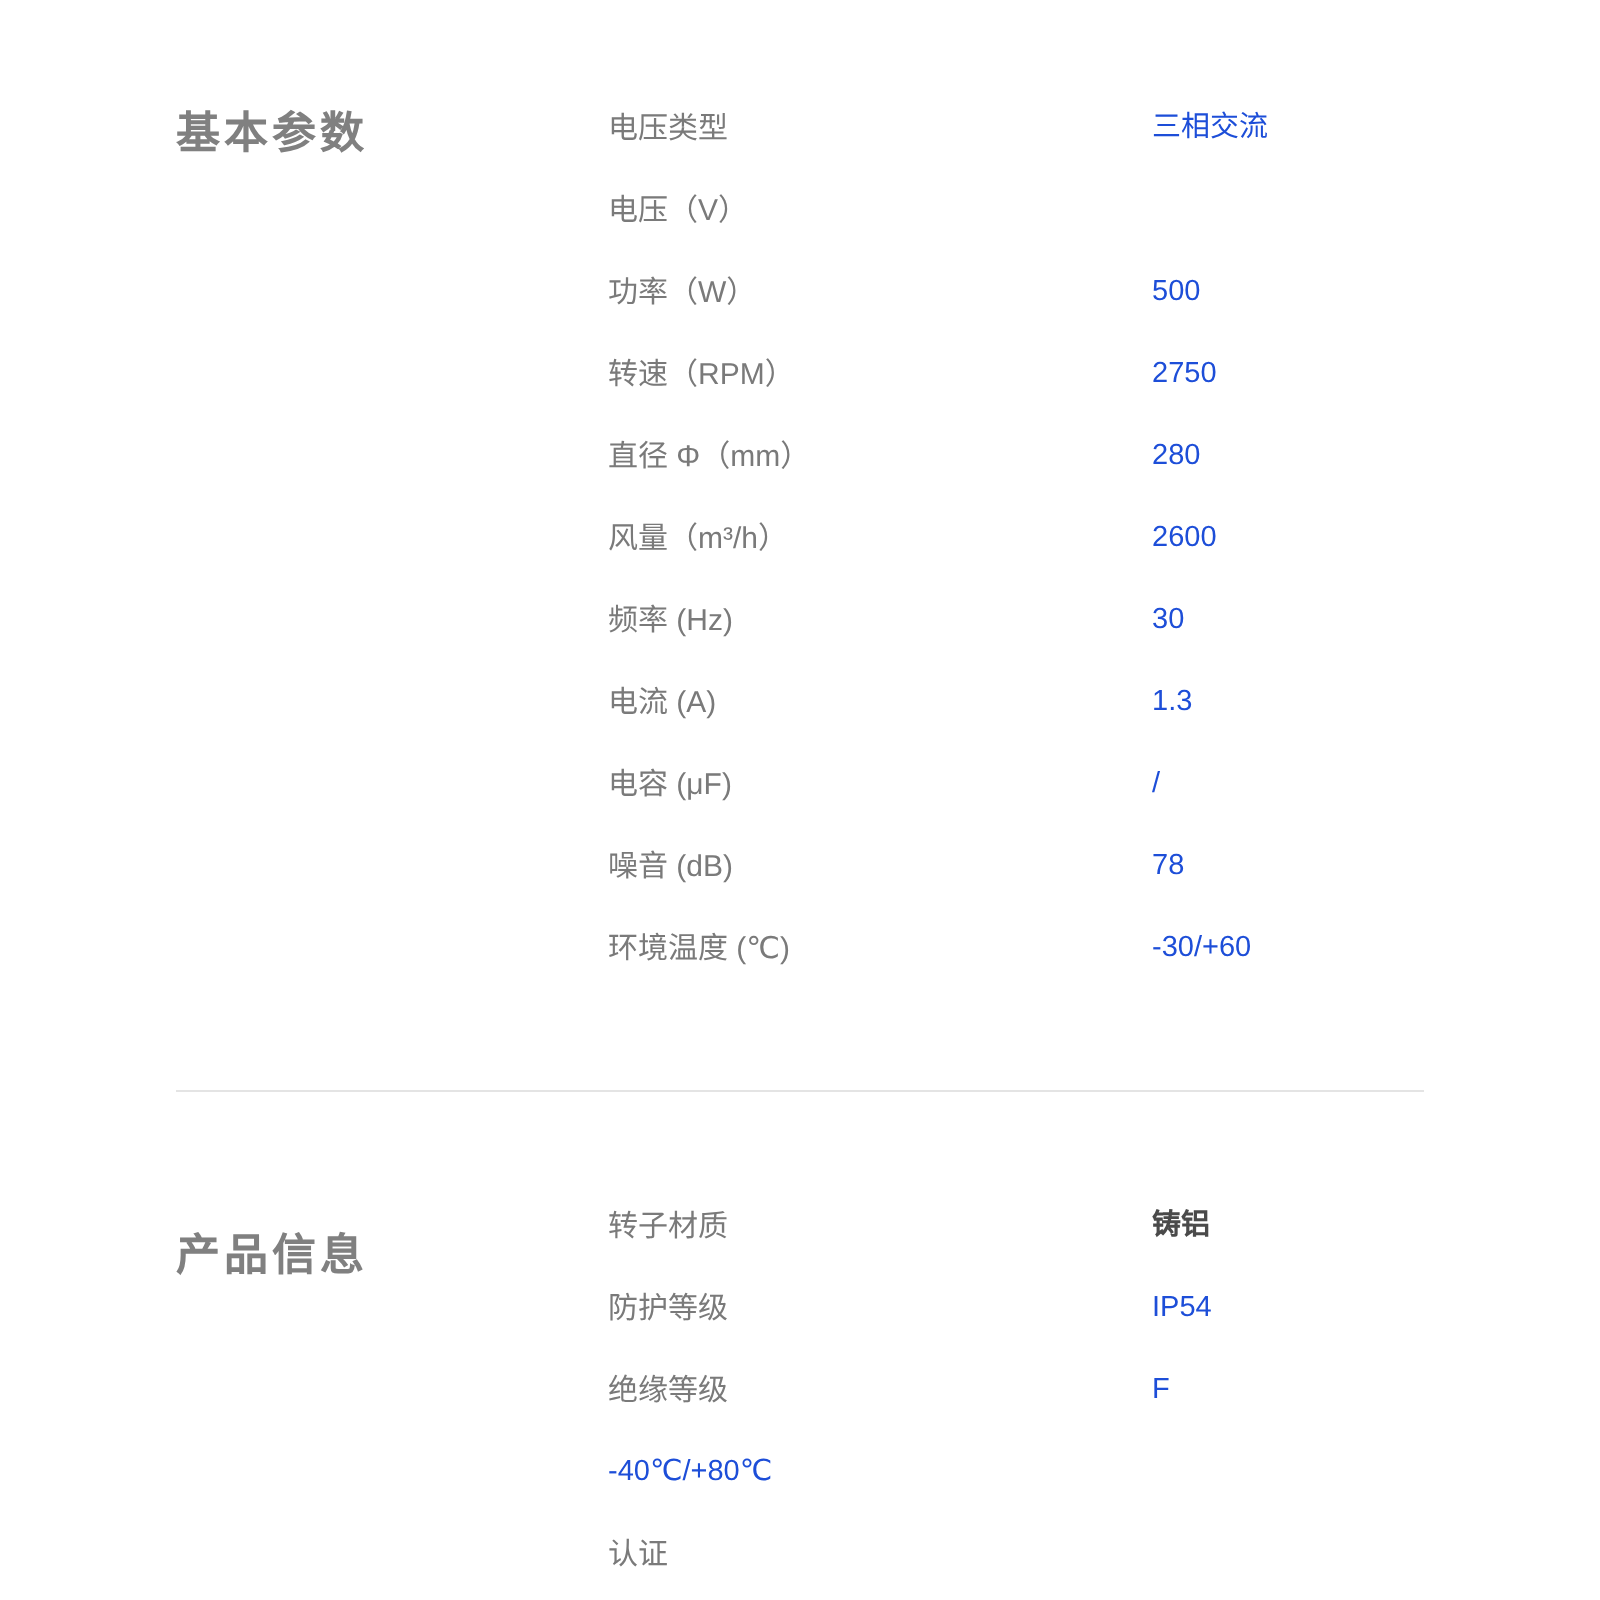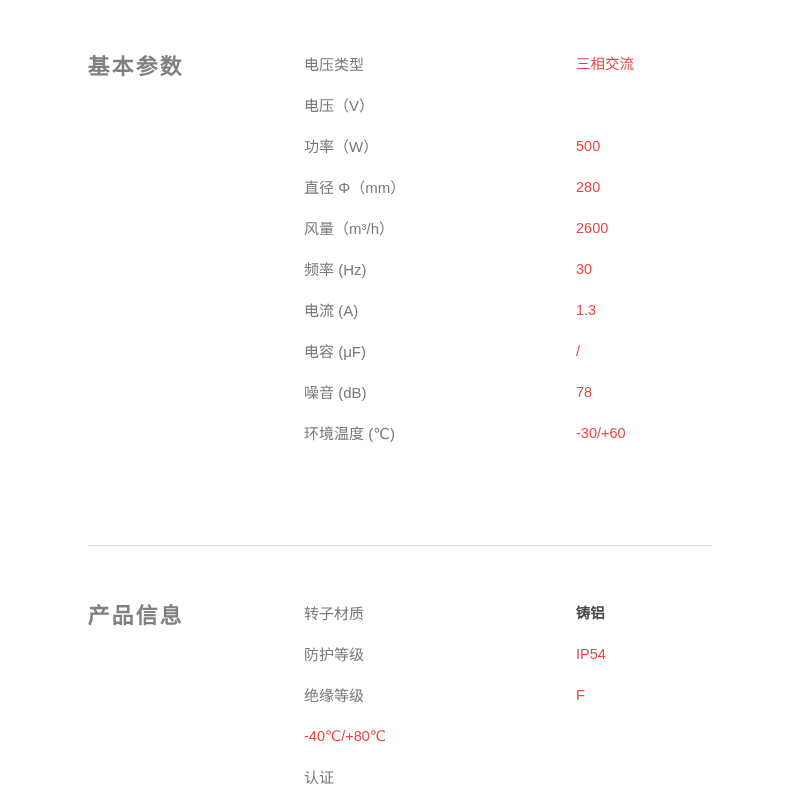--- a/index.html
+++ b/index.html
@@ -54,21 +54,21 @@
 
   .spec-label {
     width: 272px;
     font-size: 15px;
     color: #7a7a7a;
     white-space: nowrap;
   }
 
   .spec-value {
     font-size: 14.5px;
-    color: #ef4444;
+    color: #1d4ed8;
     white-space: nowrap;
   }
 
   .spec-value.bold {
     font-weight: bold;
     color: #4a4a4a;
     text-align: right;
   }
 
   .divider {
@@ -77,41 +77,45 @@
     width: 624px;
     height: 1px;
     background: #e4e4e4;
   }
 
   
   #section-basic { position: absolute; left: 0; top: 44px; width: 800px; }
   #section-basic .section-title { top: 4px; }
   #divider-1 { top: 545px; }
   #section-product { position: absolute; left: 0; top: 593px; width: 800px; }
-  #section-product .section-title { top: 4px; }
+  #section-product .section-title { top: 16px; }
 </style>
 </head>
 <body>
 
 <div class="page">
 
   <div class="section" id="section-basic">
     <div class="section-title">基本参数</div>
     <div class="spec-list">
 
       <div class="spec-row">
         <div class="spec-label">电压类型</div>
         <div class="spec-value">三相交流</div>
       </div>
       <div class="spec-row">
         <div class="spec-label">电压（V）</div>
       </div>
       <div class="spec-row">
         <div class="spec-label">功率（W）</div>
         <div class="spec-value">500</div>
+      </div>
+      <div class="spec-row">
+        <div class="spec-label">转速（RPM）</div>
+        <div class="spec-value">2750</div>
       </div>
       <div class="spec-row">
         <div class="spec-label">直径 Φ（mm）</div>
         <div class="spec-value">280</div>
       </div>
       <div class="spec-row">
         <div class="spec-label">风量（m³/h）</div>
         <div class="spec-value">2600</div>
       </div>
       <div class="spec-row">

